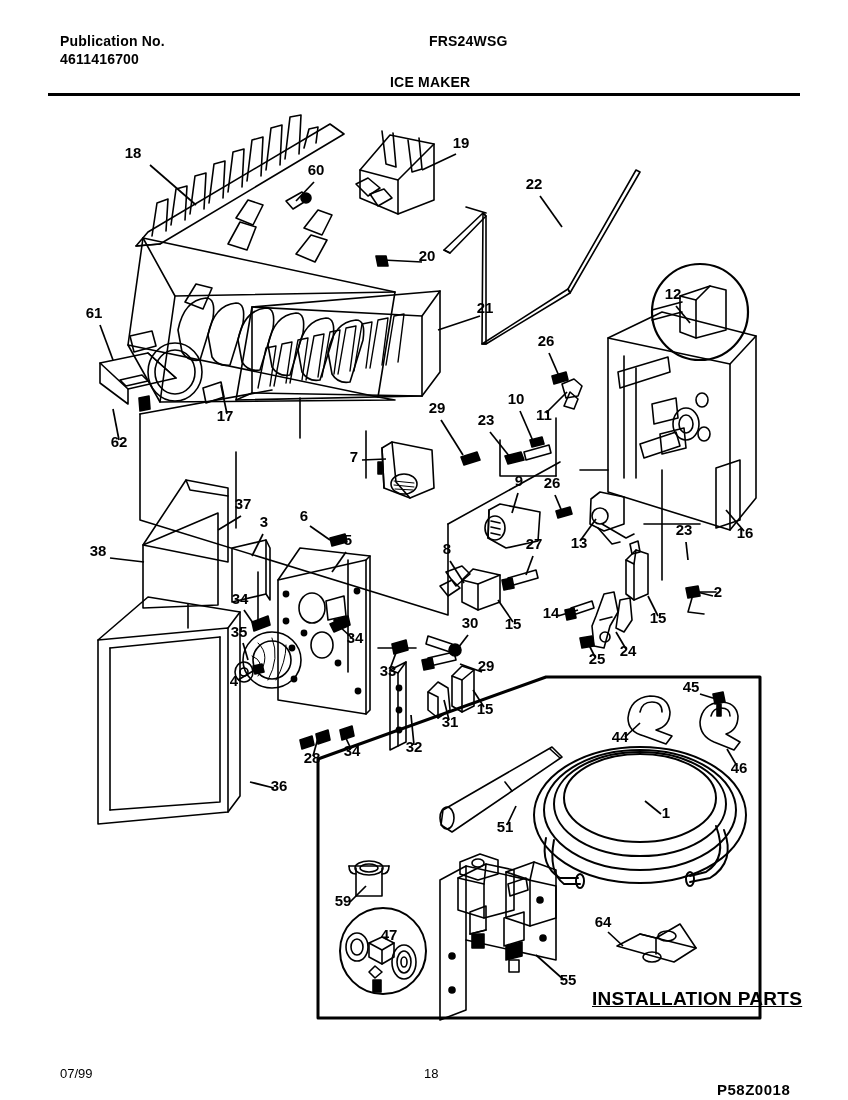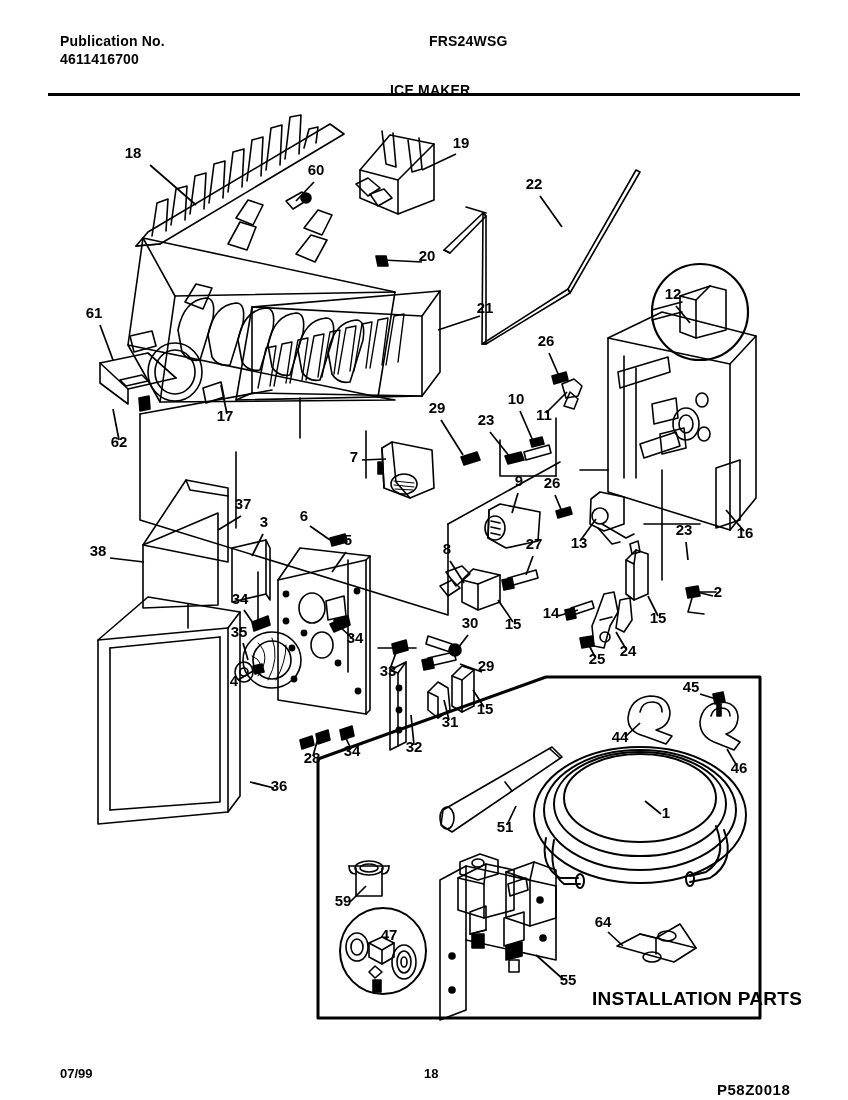--- a/index.html
+++ b/index.html
@@ -3,31 +3,31 @@
 <meta charset="utf-8">
 <style>
   html,body{margin:0;padding:0;background:#fff;}
   body{width:848px;height:1100px;position:relative;font-family:"Liberation Sans",sans-serif;color:#000;overflow:hidden;}
   #page{position:absolute;inset:0;width:848px;height:1100px;}
 
   .hdr{position:absolute;font-weight:bold;font-size:14px;letter-spacing:.2px;white-space:pre;}
   #pub-label{left:60px;top:33px;}
   #pub-number{left:60px;top:51px;}
   #model-number{left:389px;top:33px;margin-left:40px;}
-  #section-title{left:390px;top:82px;}
+  #section-title{left:390px;top:74px;}
   #header-rule{position:absolute;left:48px;top:93px;width:752px;height:3px;background:#000;}
 
-  .ftr{position:absolute;font-weight:bold;font-size:13px;}
+  .ftr{position:absolute;font-weight:normal;font-size:13px;}
   #date-code{left:60px;top:1066px;}
   #page-number{left:424px;top:1066px;}
   #drawing-code{position:absolute;left:686px;top:1081px;font-weight:bold;font-size:15px;letter-spacing:.5px;margin-left:31px;}
 
   #diagram-svg{position:absolute;left:0;top:0;width:848px;height:1100px;}
   .cal{font-family:"Liberation Sans",sans-serif;font-weight:bold;font-size:15px;fill:#000;}
-  #installation-parts-label{position:absolute;left:592px;top:988px;font-weight:bold;font-size:19px;letter-spacing:.3px;}
+  #installation-parts-label{position:absolute;left:592px;top:988px;font-weight:bold;font-size:19px;letter-spacing:.3px;text-decoration:underline;}
 </style>
 </head>
 <body>
 
 <div id="page">
 
   <div class="hdr" id="pub-label">Publication No.</div>
   <div class="hdr" id="pub-number">4611416700</div>
   <div class="hdr" id="model-number">FRS24WSG</div>
   <div class="hdr" id="section-title">ICE MAKER</div>

